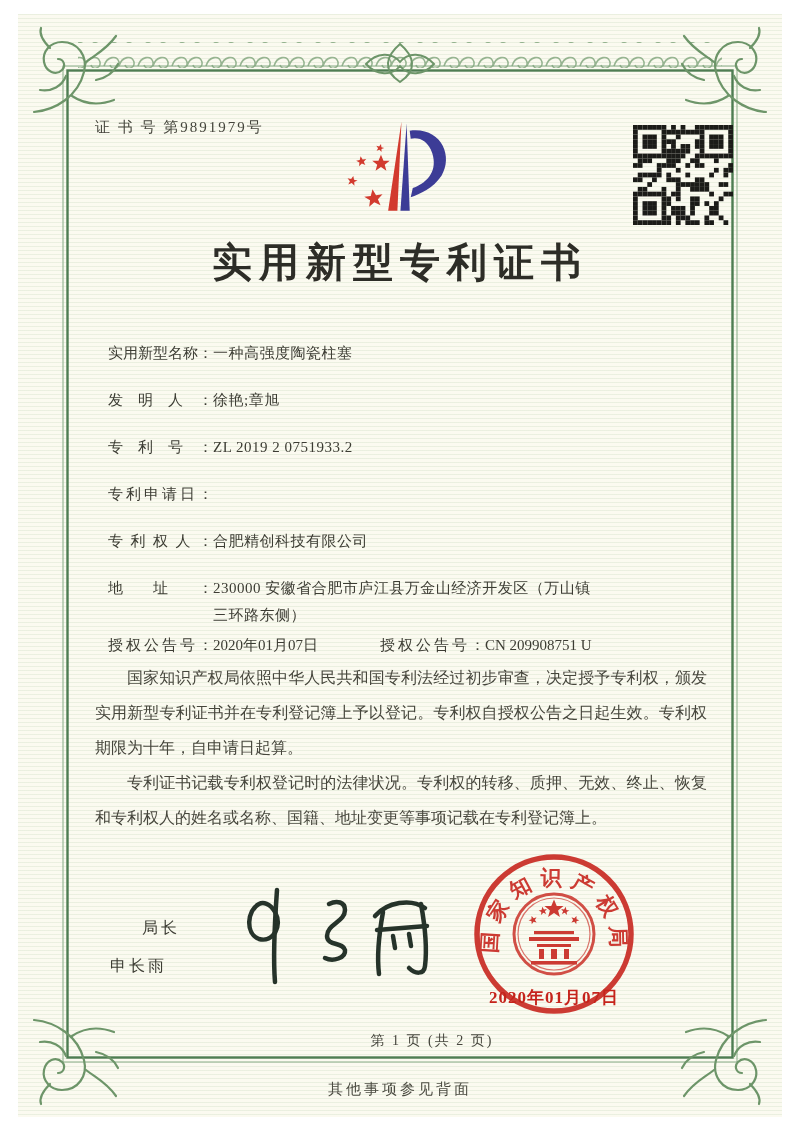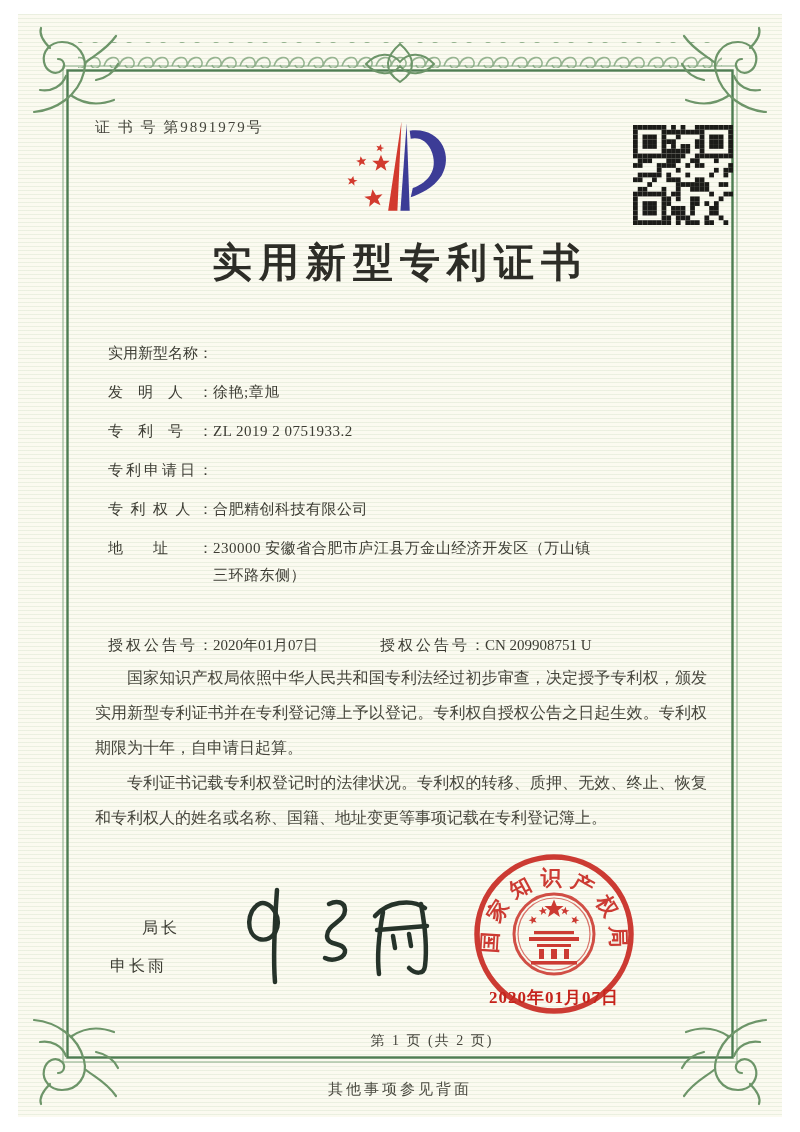--- a/index.html
+++ b/index.html
@@ -20,21 +20,21 @@
 
   .cert-no{position:absolute;left:95px;top:118px;font-size:15px;letter-spacing:2px;color:#45453c;}
   .logo-box{position:absolute;left:343px;top:116px;width:118px;height:98px;}
   .qr-box{position:absolute;left:633px;top:125px;width:100px;height:100px;}
   .title{
     position:absolute;left:0;top:235px;width:800px;text-align:center;
     font-size:40px;font-weight:bold;letter-spacing:7px;color:#2d2d27;
   }
 
   .fields{position:absolute;left:108px;top:340px;width:600px;font-size:15px;color:#3c3c33;}
-  .frow{display:flex;line-height:27px;margin-bottom:12px;}
+  .frow{display:flex;line-height:27px;margin-bottom:20px;}
   .frow.tight{margin-bottom:0;}
   .flabel{
     flex:0 0 105px;width:105px;display:inline-block;
     text-align:justify;text-align-last:justify;white-space:nowrap;
   }
   .fvalue{flex:1;letter-spacing:0.5px;}
   .fvalue.addr{max-width:378px;}
   .grant-row{position:absolute;left:108px;top:632px;font-size:15px;line-height:27px;color:#3c3c33;white-space:nowrap;}
   .grant-row .flabel2{display:inline-block;width:105px;text-align:justify;text-align-last:justify;}
   .grant-row .gap{display:inline-block;width:62px;}
@@ -343,20 +343,21 @@
         <rect x="80" y="100" width="5" height="5"></rect>
         <rect x="95" y="100" width="5" height="5"></rect>
       </svg>
   </div>
 
   <div class="title">实用新型专利证书</div>
 
   <div class="fields">
     <div class="frow">
       <span class="flabel">实用新型名称：</span>
+      <span class="fvalue">一种高强度陶瓷柱塞</span>
     </div>
     <div class="frow">
       <span class="flabel">发明人：</span>
       <span class="fvalue">徐艳;章旭</span>
     </div>
     <div class="frow">
       <span class="flabel">专利号：</span>
       <span class="fvalue">ZL 2019 2 0751933.2</span>
     </div>
     <div class="frow">

